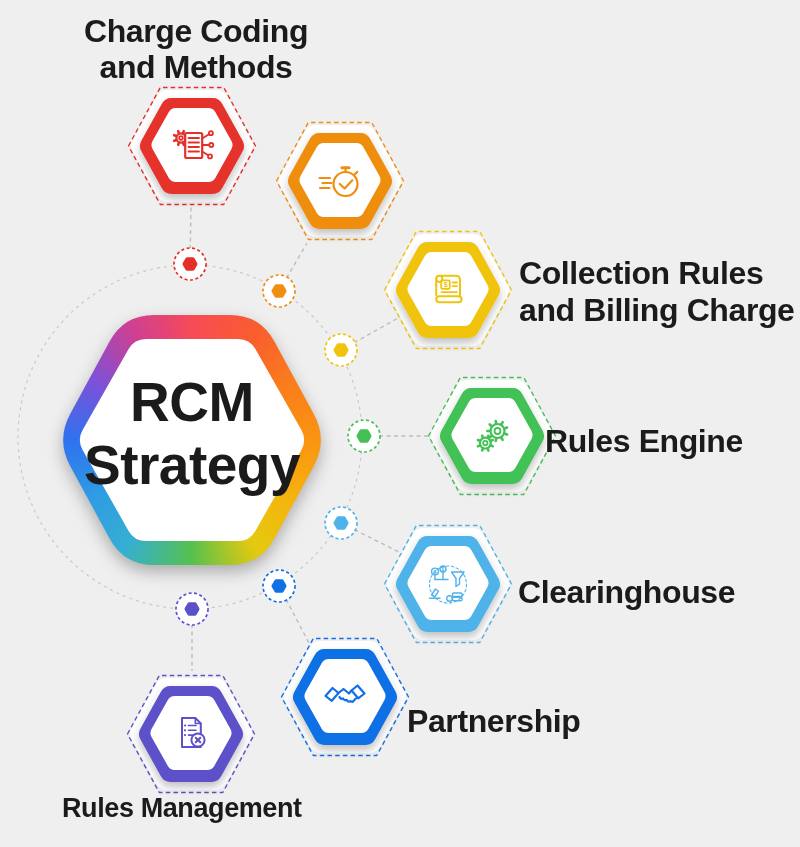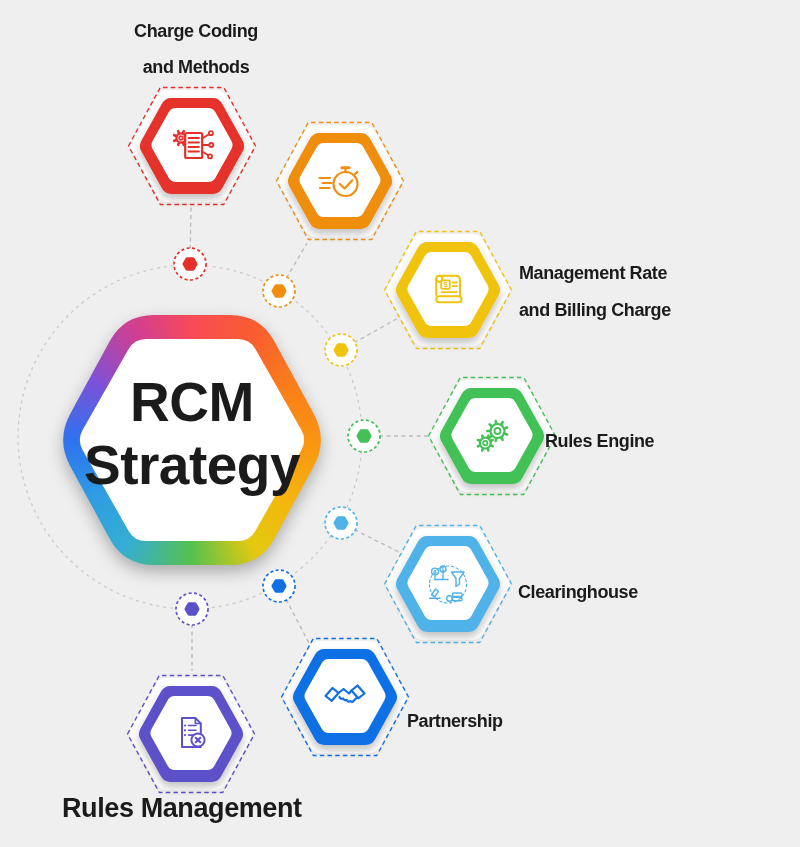--- a/index.html
+++ b/index.html
@@ -8,21 +8,21 @@
   .center-grad{
     position:absolute;left:56px;top:315px;width:272px;height:250px;z-index:1;
     clip-path: path("M136,0 L174,0 Q204,0 218.3,26.3 L257.7,98.7 Q272,125 257.7,151.3 L218.3,223.7 Q204,250 174,250 L98,250 Q68,250 53.7,223.7 L14.3,151.3 Q0,125 14.3,98.7 L53.7,26.3 Q68,0 98,0 Z");
   }
   .center-shadow{
     position:absolute;left:56px;top:315px;width:272px;height:250px;z-index:0;
     filter: drop-shadow(0 7px 8px rgba(90,90,90,0.45));
   }
   #canvas{position:absolute;left:0;top:0;width:800px;height:847px;z-index:2;}
   #canvas svg{position:absolute;left:0;top:0;}
-  .lbl{position:absolute;z-index:3;font-weight:700;font-size:18px;letter-spacing:-0.4px;
+  .lbl{position:absolute;z-index:3;font-weight:700;font-size:32px;letter-spacing:-0.4px;
        color:#1b1b1b;line-height:36px;white-space:nowrap;}
   .lbl-charge{left:40px;top:13px;width:312px;text-align:center;}
   .lbl-timely{left:412px;top:156px;}
   .lbl-collection{left:519px;top:255px;line-height:37px;}
   .lbl-rules{left:545px;top:423px;}
   .lbl-clearing{left:518px;top:574px;}
   .lbl-partner{left:407px;top:703px;}
   .lbl-denial{left:62px;top:790px;font-size:27px;}
   .center-label{position:absolute;z-index:3;left:77px;top:371px;width:230px;text-align:center;
        font-weight:700;font-size:55px;letter-spacing:-0.5px;color:#1b1b1b;line-height:63px;}
@@ -234,21 +234,21 @@
     <polygon points="186.5,609.0 189.3,604.3 194.8,604.3 197.5,609.0 194.8,613.8 189.3,613.8" fill="#5b51c9" stroke="#5b51c9" stroke-width="4" stroke-linejoin="round"></polygon>
         </g>
       </svg>
     </div>
 
   <div class="lbl lbl-charge">
     <span>Charge Coding</span><br>
     <span>and Methods</span>
   </div>
   <div class="lbl lbl-collection">
-    <span>Management Rate</span><br>
+    <span>Collection Rules</span><br>
     <span>and Billing Charge</span>
   </div>
   <div class="lbl lbl-rules">Rules Engine</div>
   <div class="lbl lbl-clearing">Clearinghouse</div>
   <div class="lbl lbl-partner">Partnership</div>
   <div class="lbl lbl-denial">Rules Management</div>
 
   <div class="center-label">
     <div>RCM</div>
     <div>Strategy</div>

